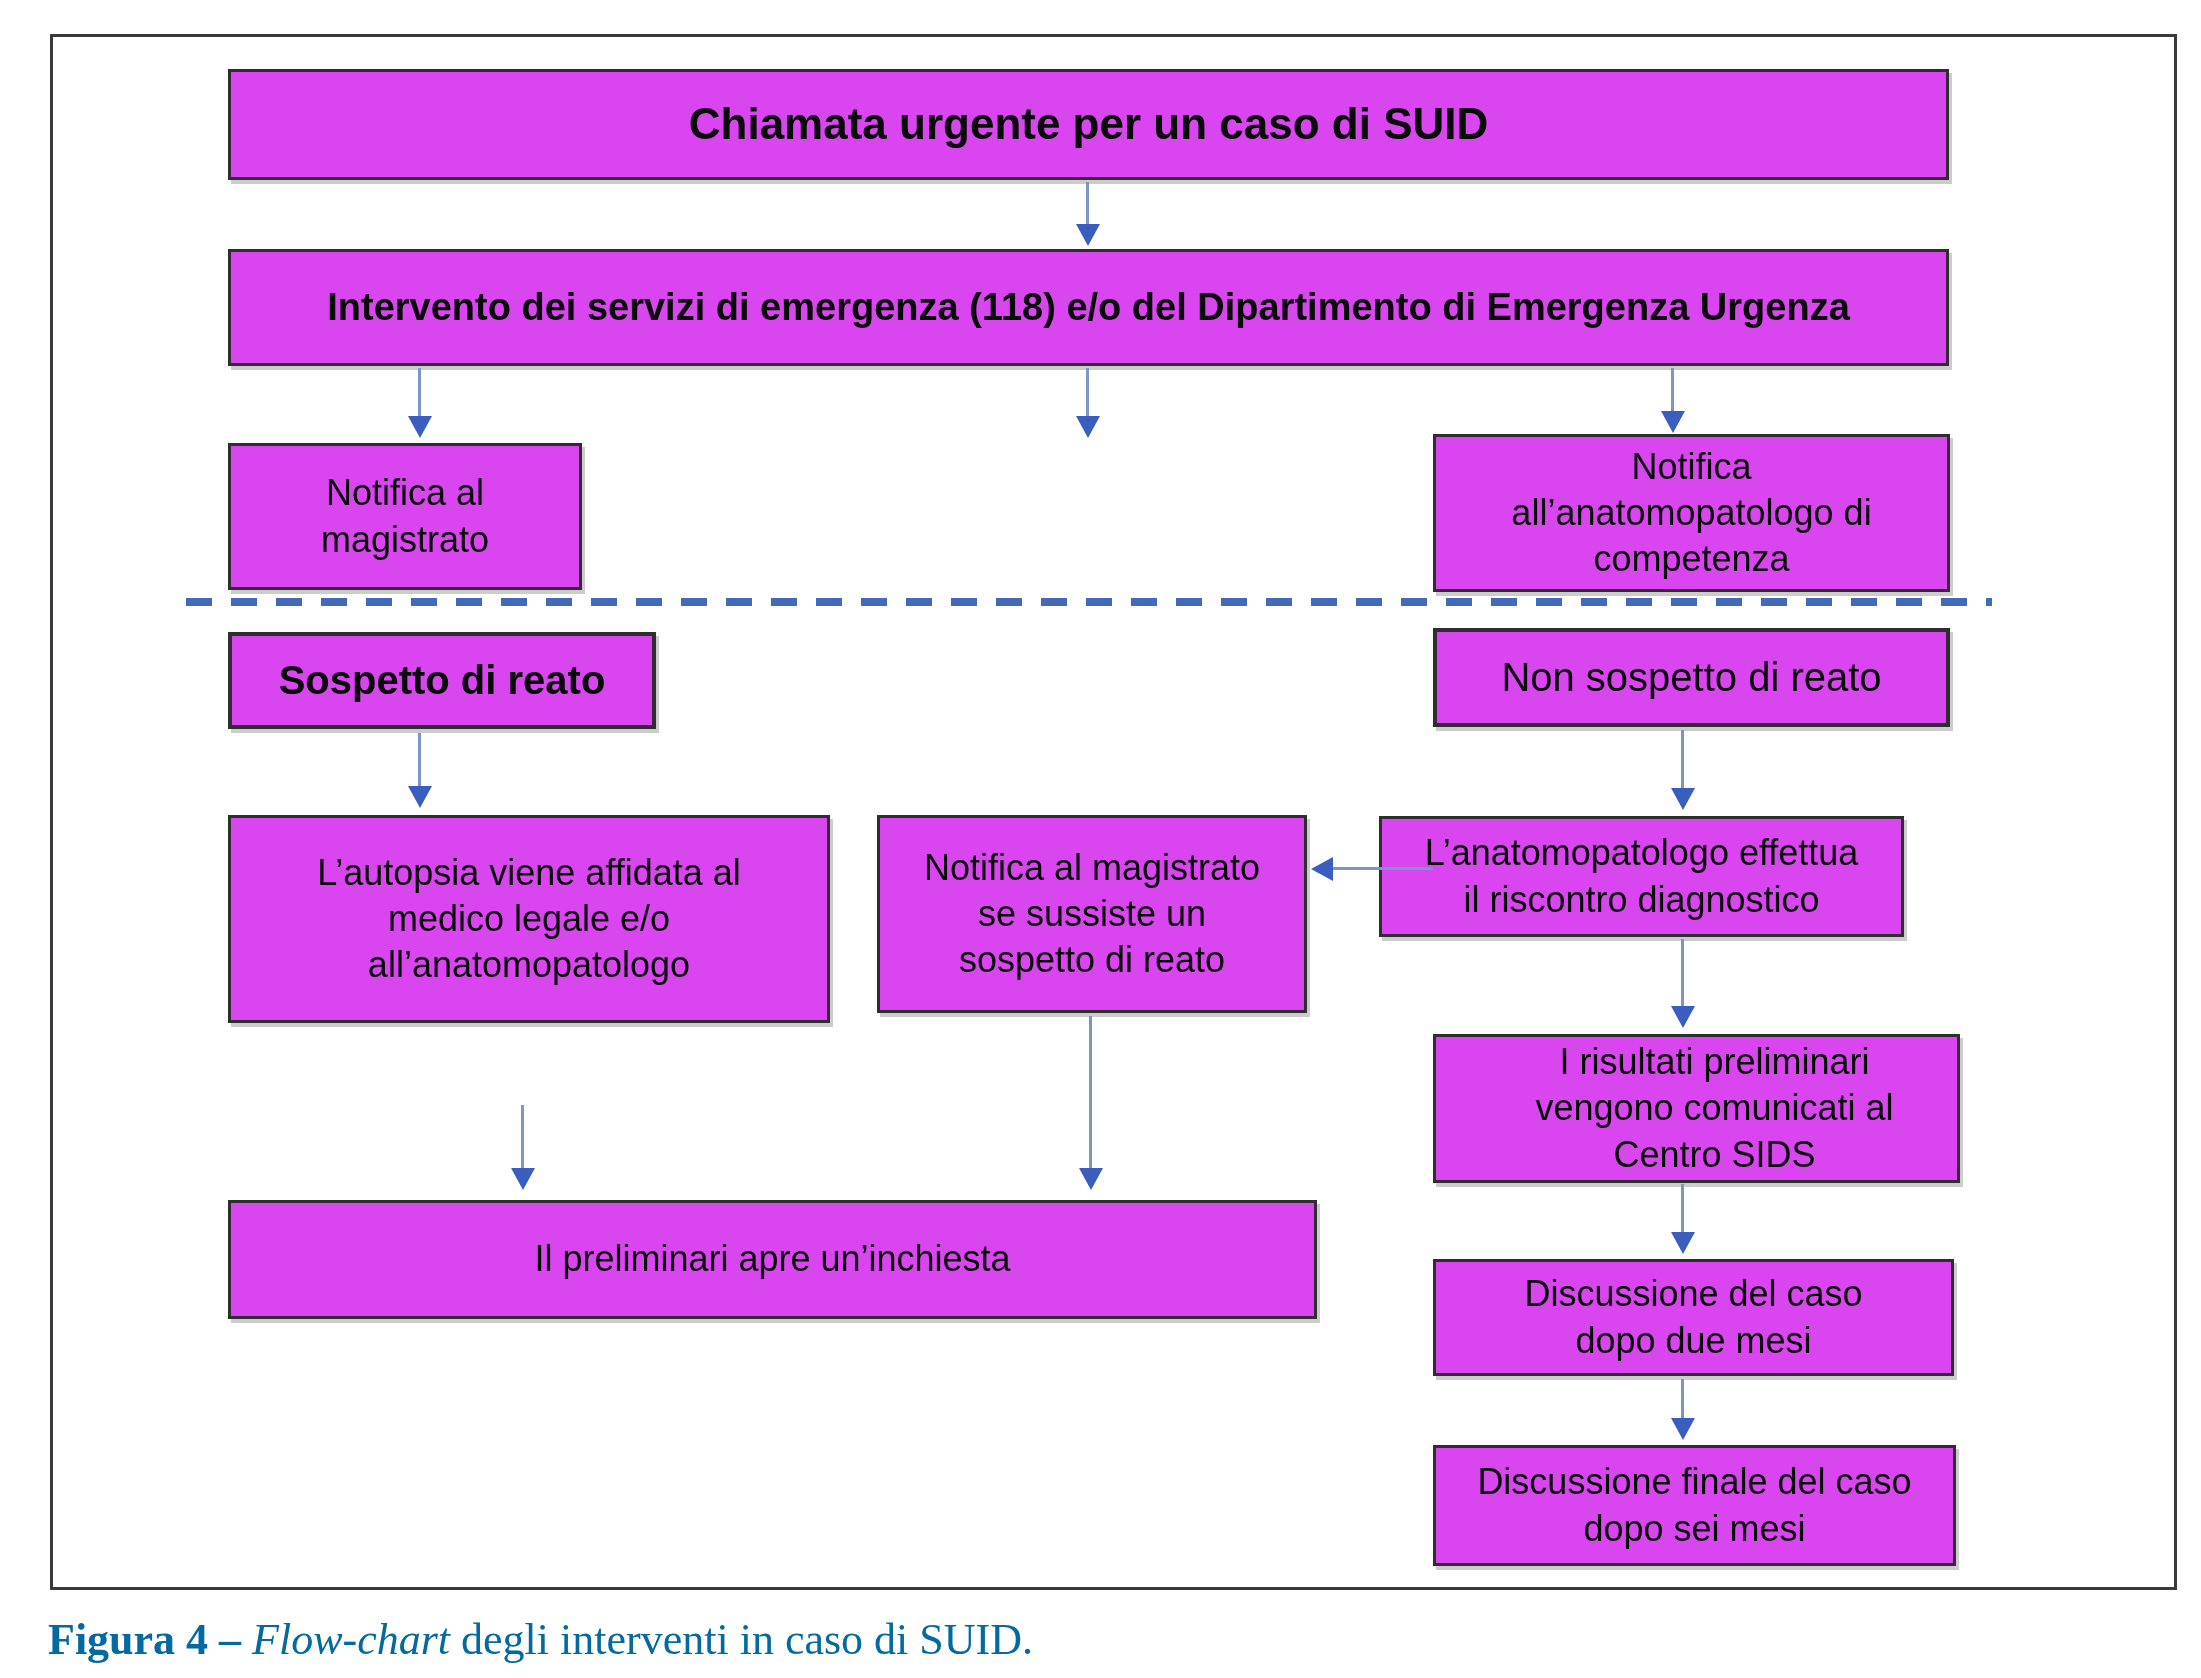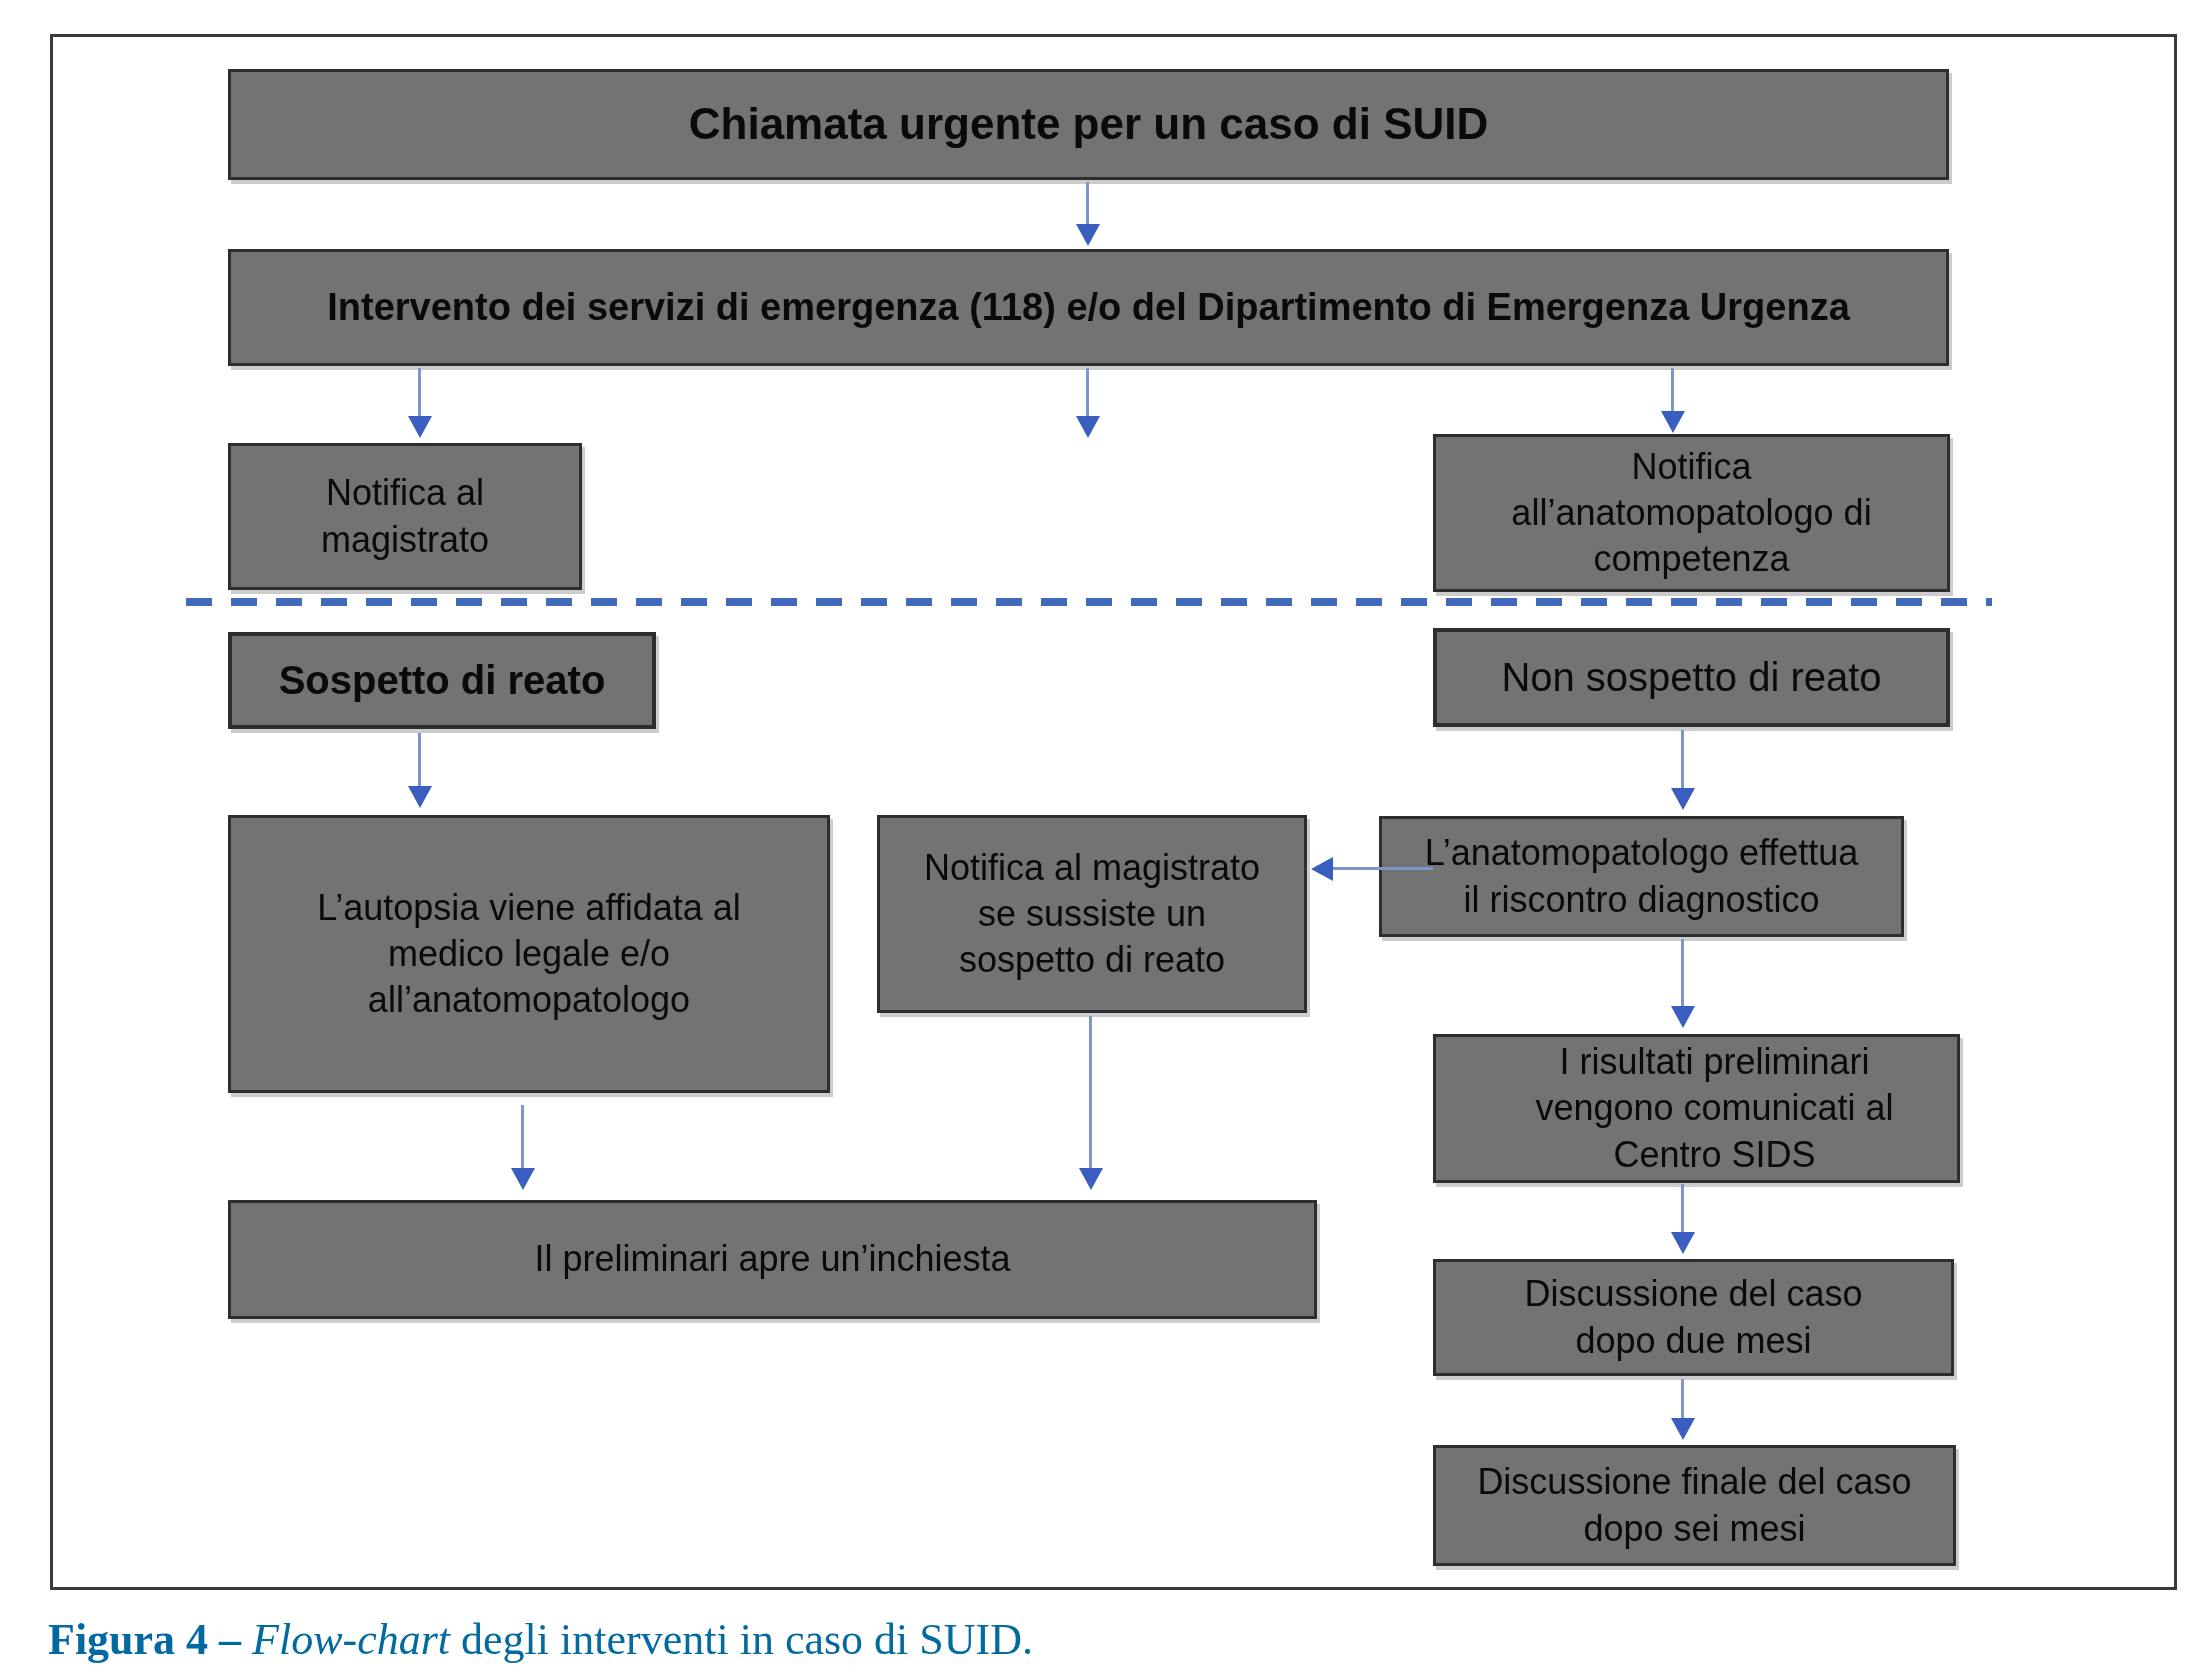--- a/index.html
+++ b/index.html
@@ -12,39 +12,39 @@
   }
   
   .frame {
     position:absolute; left:50px; top:34px; width:2121px; height:1550px;
     border:3px solid #3a3a3a; background:#ffffff;
   }
   
   .node {
     position:absolute;
     border:3px solid var(--box-border,#2e2e2e);
-    background:#737373;
+    background:#d946ef;
     display:flex; align-items:center; justify-content:center;
     text-align:center;
     white-space:pre-line;
     font-size:36px; line-height:1.28;
     box-shadow:3px 4px 0 rgba(110,110,110,0.35);
     box-sizing:border-box;
     padding:4px 10px;
   }
 
   
   .n-chiamata     { left:228px;  top:69px;   width:1721px; height:111px; font-size:44px; font-weight:bold; }
   .n-intervento   { left:228px;  top:249px;  width:1721px; height:117px; font-size:38px; font-weight:bold;text-align:center; }
   .n-notif-mag    { left:228px;  top:443px;  width:354px;  height:147px; }
   .n-notif-centro { left:665px;  top:441px;  width:681px;  height:149px; }
   .n-notif-anat   { left:1433px; top:434px;  width:517px;  height:158px; }
   .n-sospetto     { left:228px;  top:632px;  width:428px;  height:97px;  font-size:40px; font-weight:bold; border-width:4px; }
   .n-nonsosp      { left:1433px; top:628px;  width:517px;  height:99px; font-size:40px; font-weight:normal; border-width:4px; }
-  .n-autopsia     { left:228px;  top:815px;  width:602px;  height:278px; }
+  .n-autopsia     { left:228px;  top:815px;  width:602px;  height:208px; }
   .n-sussiste     { left:877px;  top:815px;  width:430px;  height:198px; }
   .n-anat-eff     { left:1379px; top:816px;  width:525px;  height:121px; }
   .n-risultati    { left:1433px; top:1034px; width:527px;  height:149px;padding-left:46px; }
   .n-inchiesta    { left:228px;  top:1200px; width:1089px; height:119px; }
   .n-disc-due     { left:1433px; top:1259px; width:521px;  height:117px; }
   .n-disc-fin     { left:1433px; top:1445px; width:523px;  height:121px; }
 
   
   .arrow-down {
     position:absolute; width:3px;

